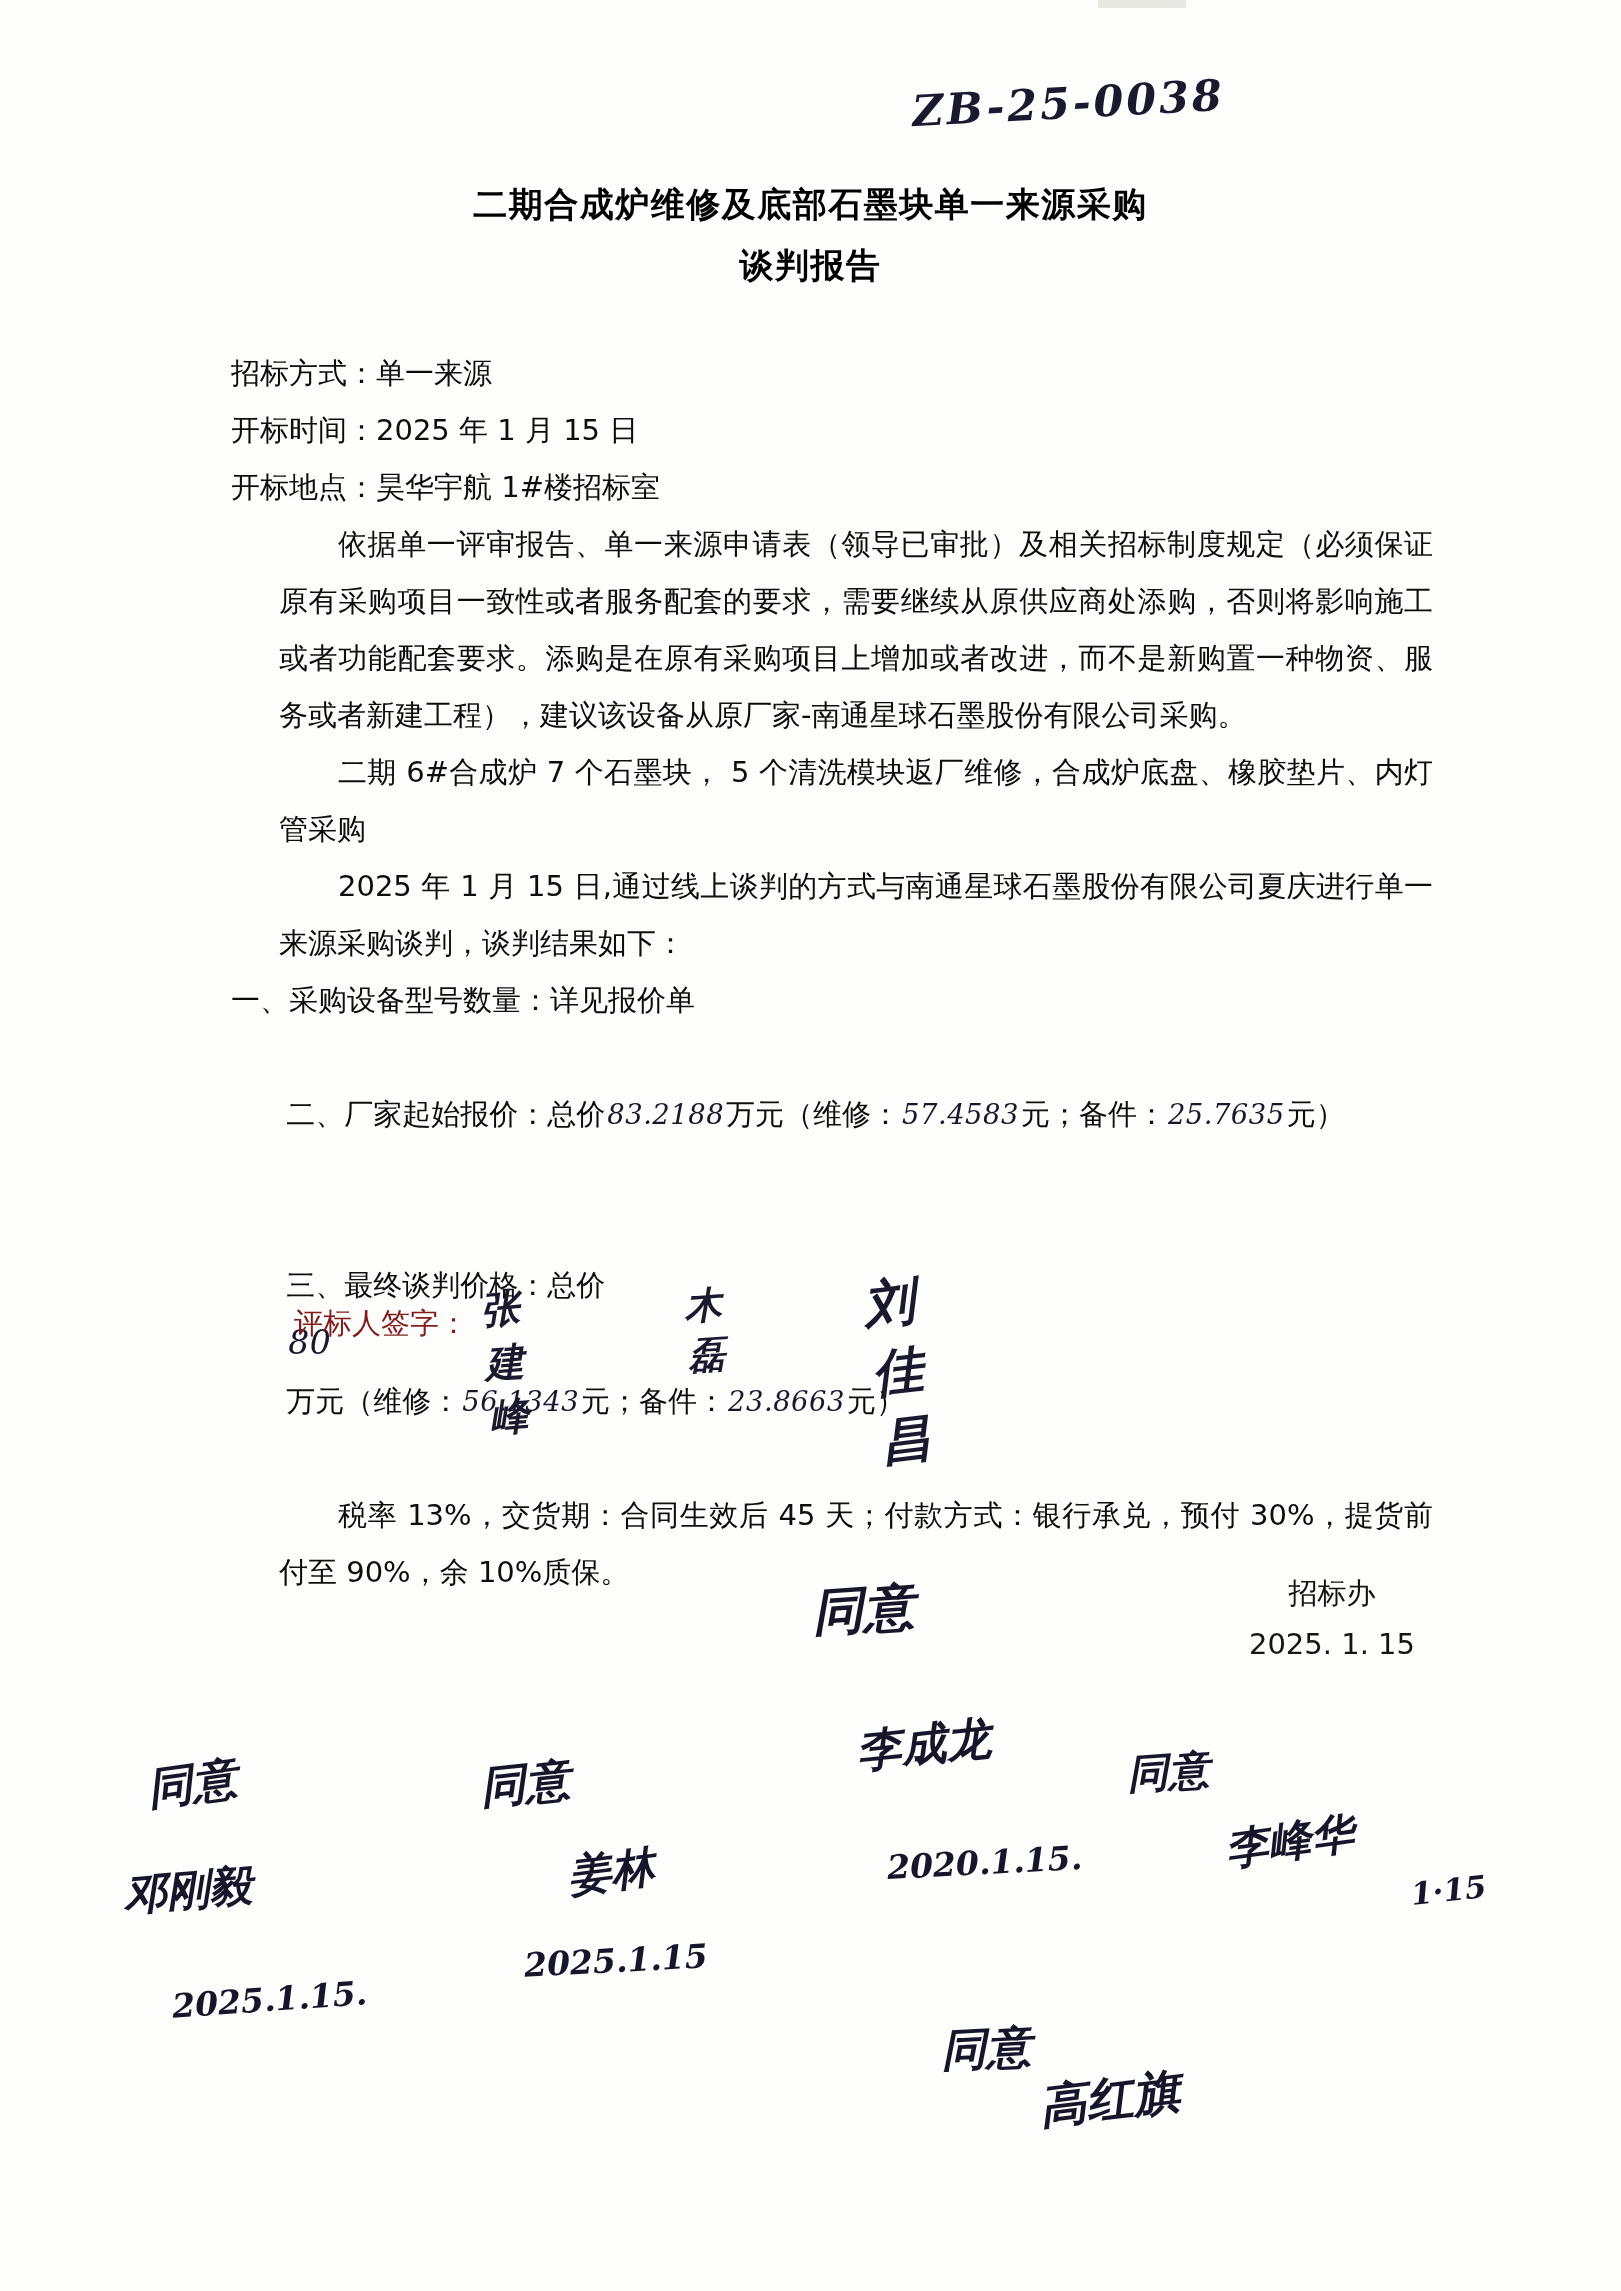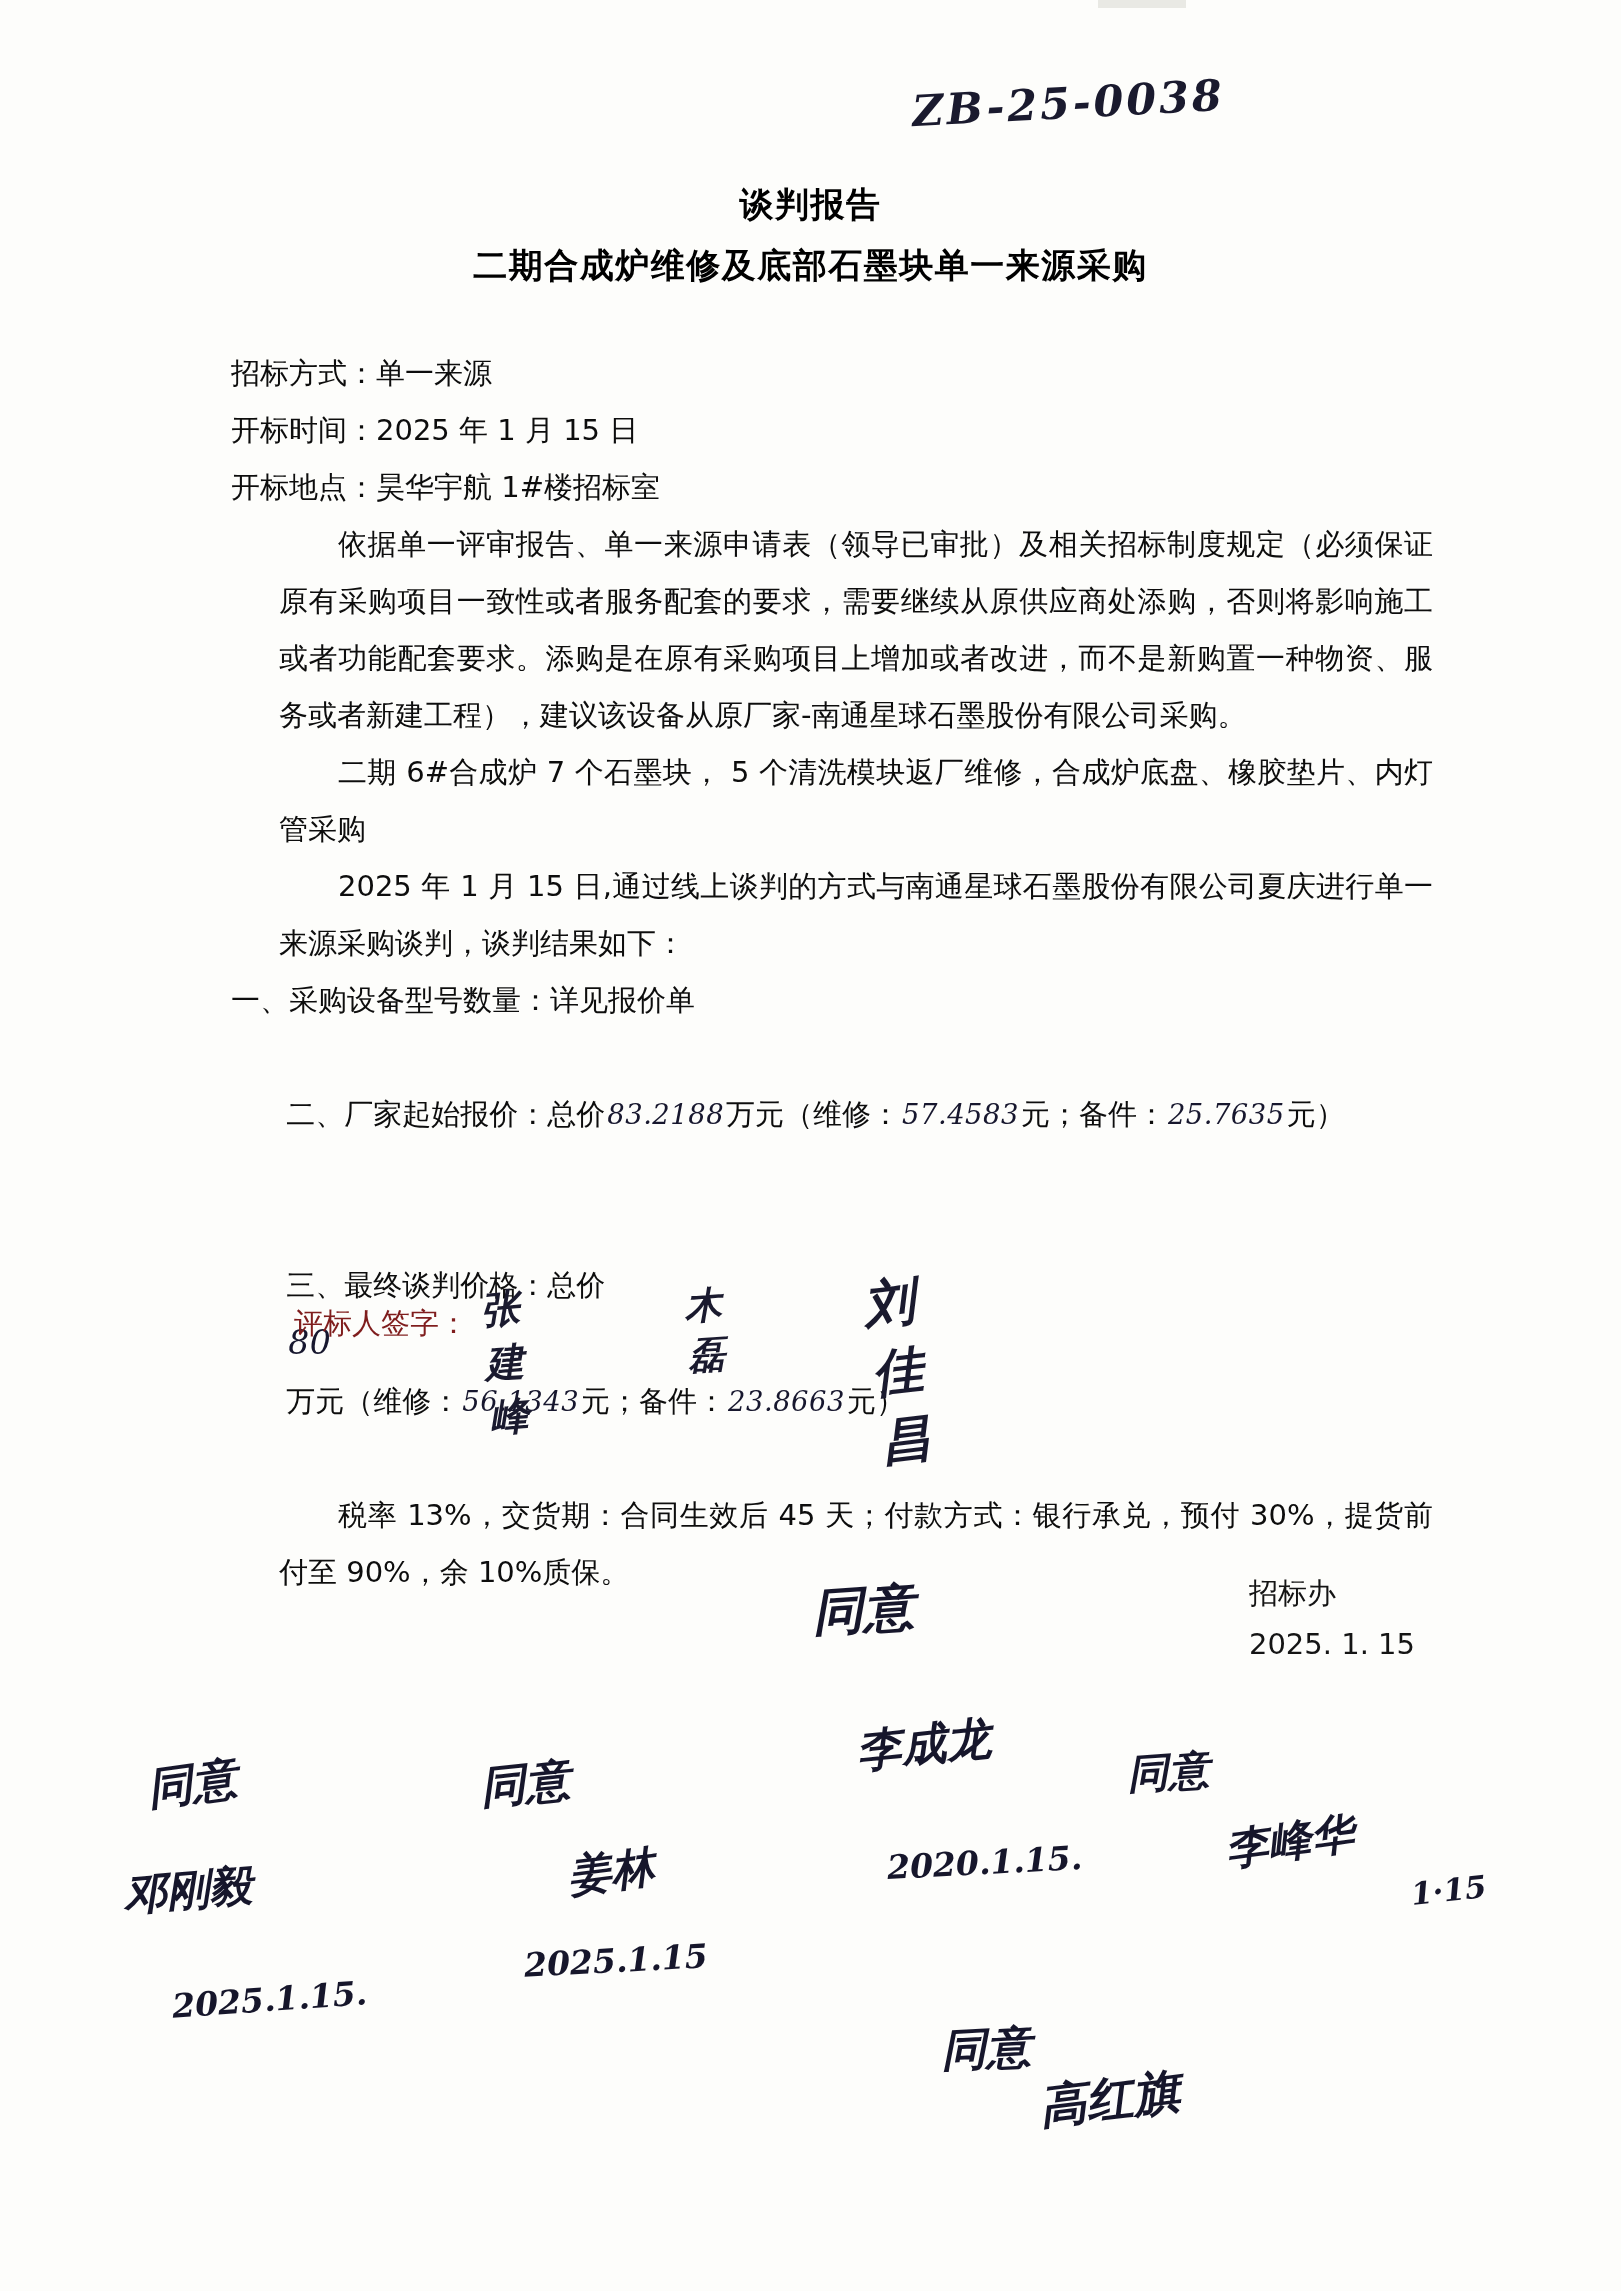--- a/index.html
+++ b/index.html
@@ -122,20 +122,21 @@
     font-size: 51px;
     transform: rotate(-7deg);
     font-weight: 700;
   }
 
   
   .office-block {
     position: absolute;
     right: 206px;
     top: 1568px;
+    text-align: center;
     font-size: 29px;
     line-height: 51px;
   }
 
   .appr {
     position: absolute;
     font-weight: 700;
   }
   .appr-1 { left: 812px;  top: 1576px; font-size: 51px; transform: rotate(-4deg); }
   .appr-2 { left: 856px;  top: 1715px; font-size: 45px; transform: rotate(-6deg); }
@@ -167,22 +168,22 @@
 </head>
 <body>
 
 <div class="page">
 
   <div class="edge-mark"></div>
 
   <div class="ref-number hand">ZB-25-0038</div>
 
   <div class="title-block">
+    <div class="title-line">二期合成炉维修及底部石墨块单一来源采购</div>
     <div class="title-line">谈判报告</div>
-    <div class="title-line">二期合成炉维修及底部石墨块单一来源采购</div>
   </div>
 
   <div class="body-block">
 
     <div class="line">招标方式：单一来源</div>
     <div class="line">开标时间：2025 年 1 月 15 日</div>
     <div class="line">开标地点：昊华宇航 1#楼招标室</div>
 
     <div class="line indent just">依据单一评审报告、单一来源申请表（领导已审批）及相关招标制度规定（必须保证原有采购项目一致性或者服务配套的要求，需要继续从原供应商处添购，否则将影响施工或者功能配套要求。添购是在原有采购项目上增加或者改进，而不是新购置一种物资、服务或者新建工程），建议该设备从原厂家-南通星球石墨股份有限公司采购。</div>
 

